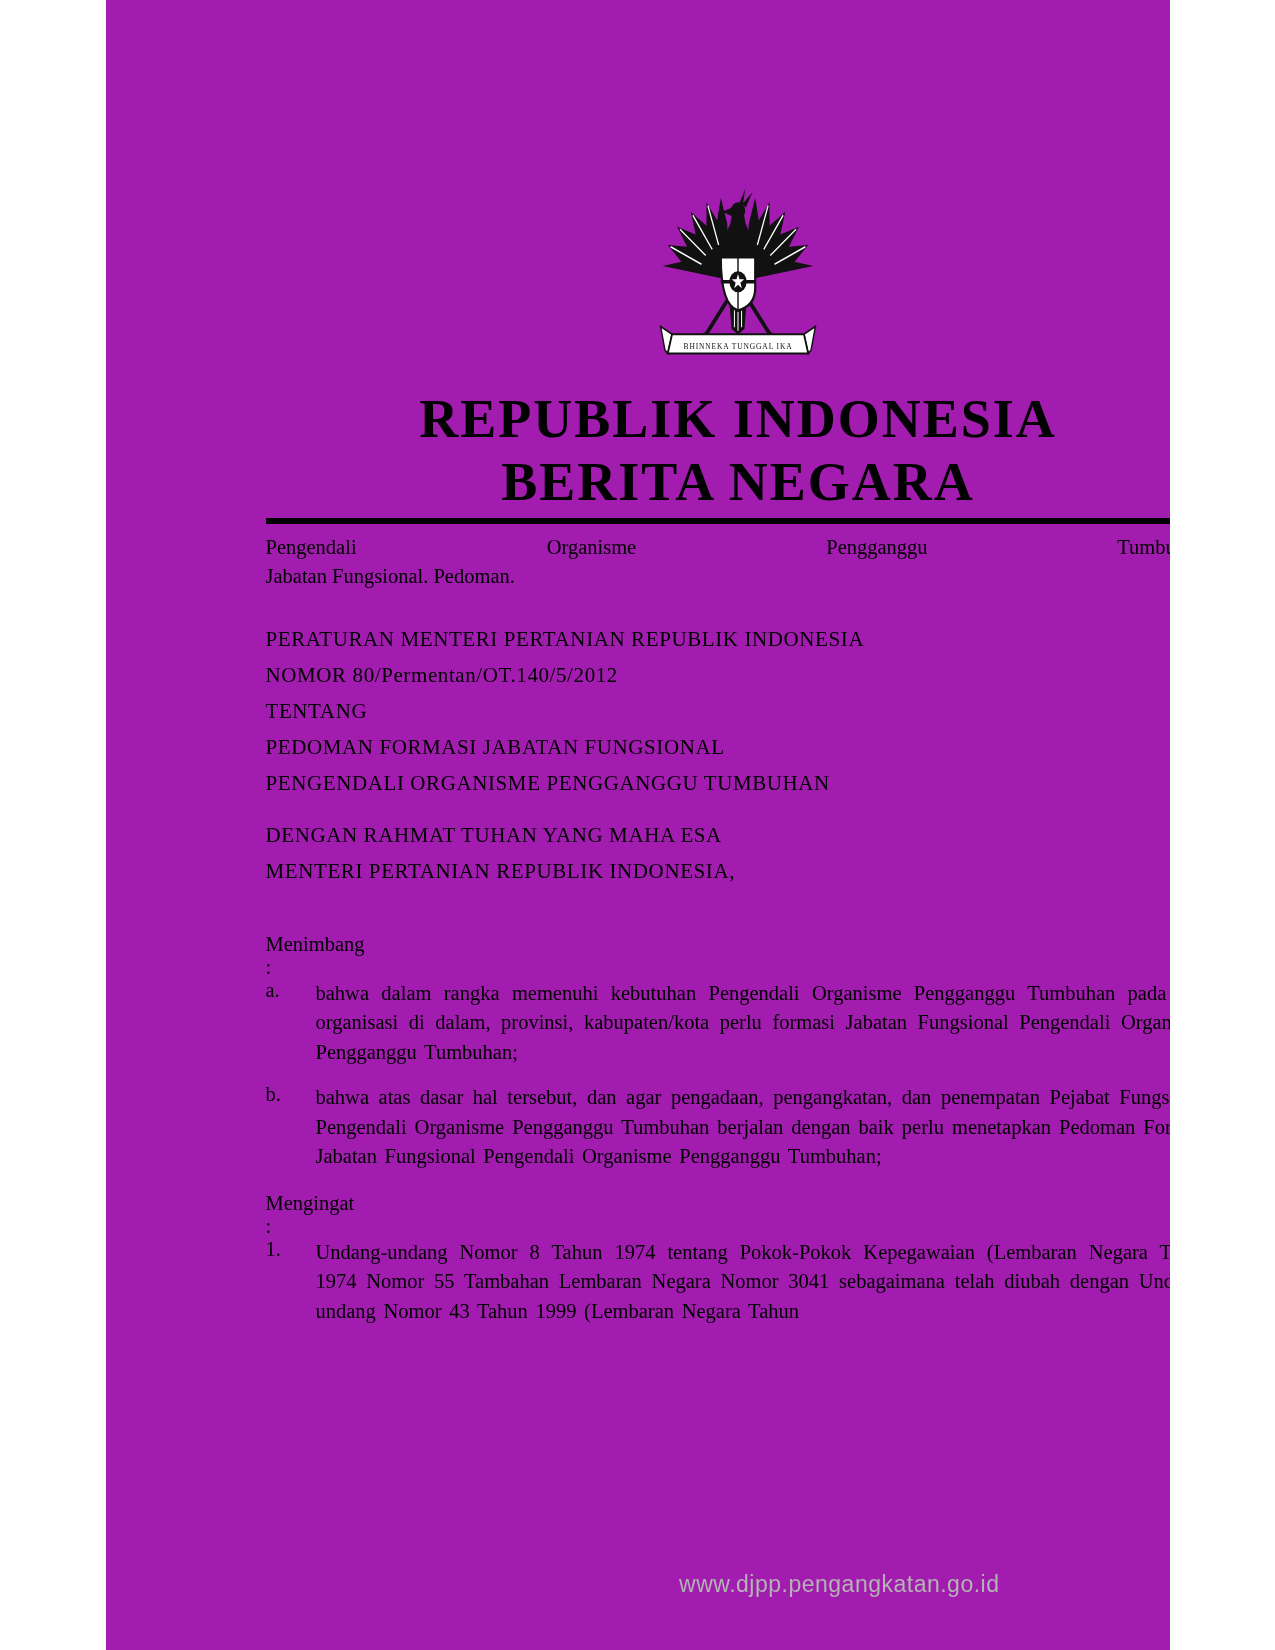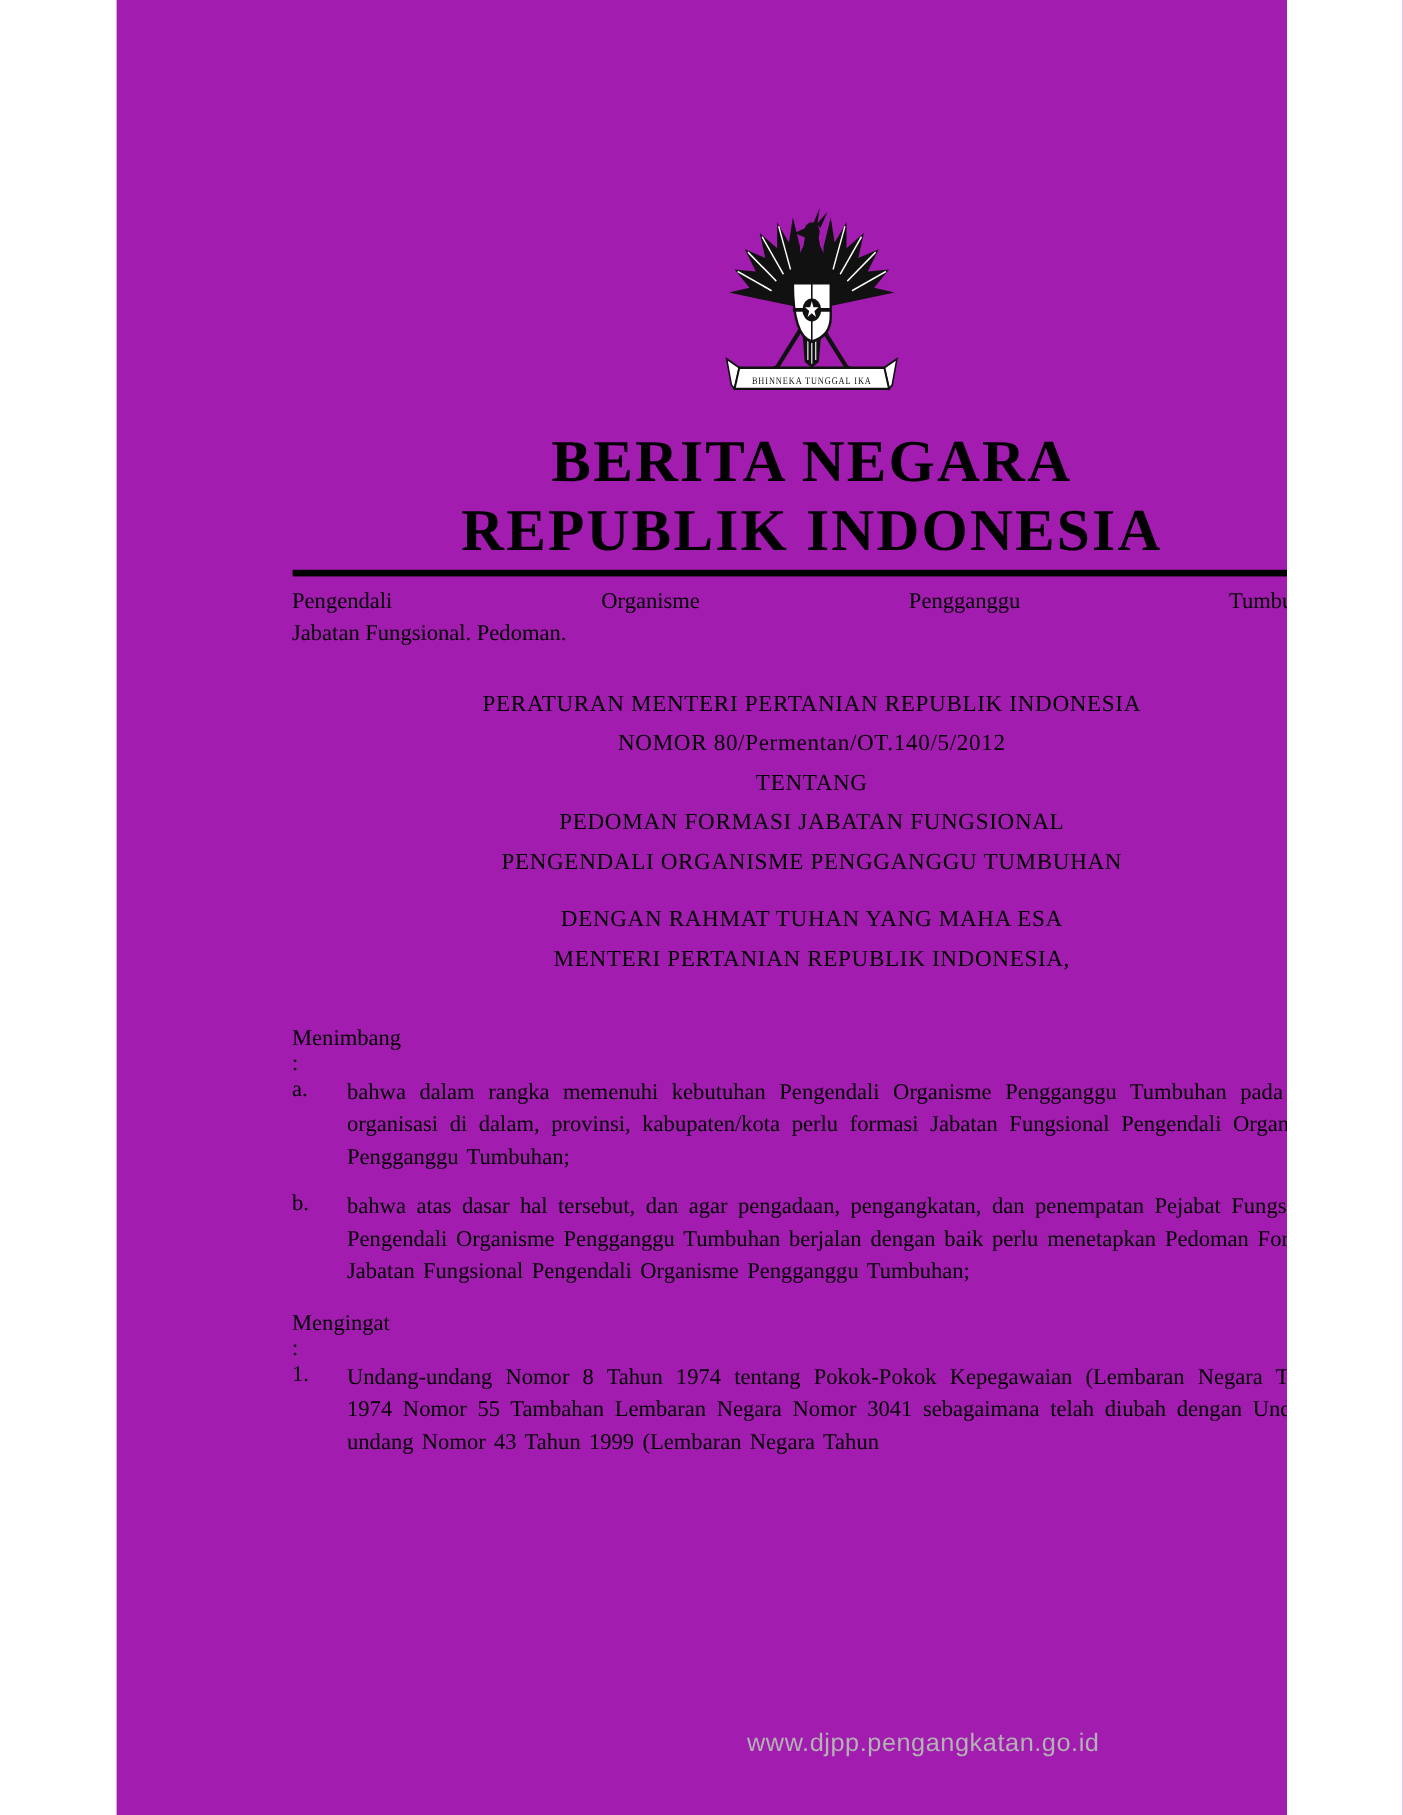--- a/index.html
+++ b/index.html
@@ -17,21 +17,21 @@
   .masthead { margin-top:24px; text-align:center; font-weight:700;
     font-size:54px; line-height:1.16; letter-spacing:2px; }
 
   .rule { margin-top:5px; height:6px; background:#000; }
 
   .meta-row { display:flex; margin-top:9px; font-size:20.5px; }
   .issue-no { width:315px; flex:none; letter-spacing:0.4px; }
   .abstract { flex:1; line-height:1.4; }
   .abstract .jline { text-align:justify; text-align-last:justify; }
 
-  .headings { margin-top:30px; text-align:center; font-size:21px;
+  .headings { margin-top:30px; text-align:left; font-size:21px;
     line-height:36px; letter-spacing:0.6px; }
   .invocation-group { margin-top:16px; }
 
   .body-block { margin-top:44px; font-size:20.5px; }
   .section { display:flex; align-items:flex-start;flex-direction:column; }
   .section-gap { margin-top:20px; }
   .sec-label { width:177px; flex:none; }
   .sec-colon { width:28px; flex:none; }
   .sec-items { flex:1; }
   .item { display:flex; align-items:flex-start; }
@@ -98,22 +98,22 @@
         <polygon points="120,121 122.1,127.2 128.6,127.2 123.3,131.1 125.3,137.3 120,133.5 114.7,137.3 116.7,131.1 111.4,127.2 117.9,127.2" fill="#fff"></polygon>
 
         <path d="M28,190 L12,181 L18,208 L22,212 Z" fill="#fff" stroke="#111" stroke-width="2"></path>
         <path d="M212,190 L228,181 L222,208 L218,212 Z" fill="#fff" stroke="#111" stroke-width="2"></path>
         <path d="M28,190 L212,190 L218,212 L22,212 Z" fill="#fff" stroke="#111" stroke-width="2.5"></path>
         <text x="120" y="206.5" text-anchor="middle" font-size="10.5" letter-spacing="1.2" fill="#111" font-family="Liberation Serif, serif">BHINNEKA TUNGGAL IKA</text>
       </svg>
     </div>
 
     <div class="masthead">
+      <div>REPUBLIK INDONESIA</div>
       <div>BERITA NEGARA</div>
-      <div>REPUBLIK INDONESIA</div>
     </div>
     <div class="rule"></div>
 
     <div class="meta-row">
       <div class="abstract">
         <div class="jline">Pengendali Organisme Pengganggu Tumbuhan.</div>
         <div>Jabatan Fungsional. Pedoman.</div>
       </div>
     </div>
 

